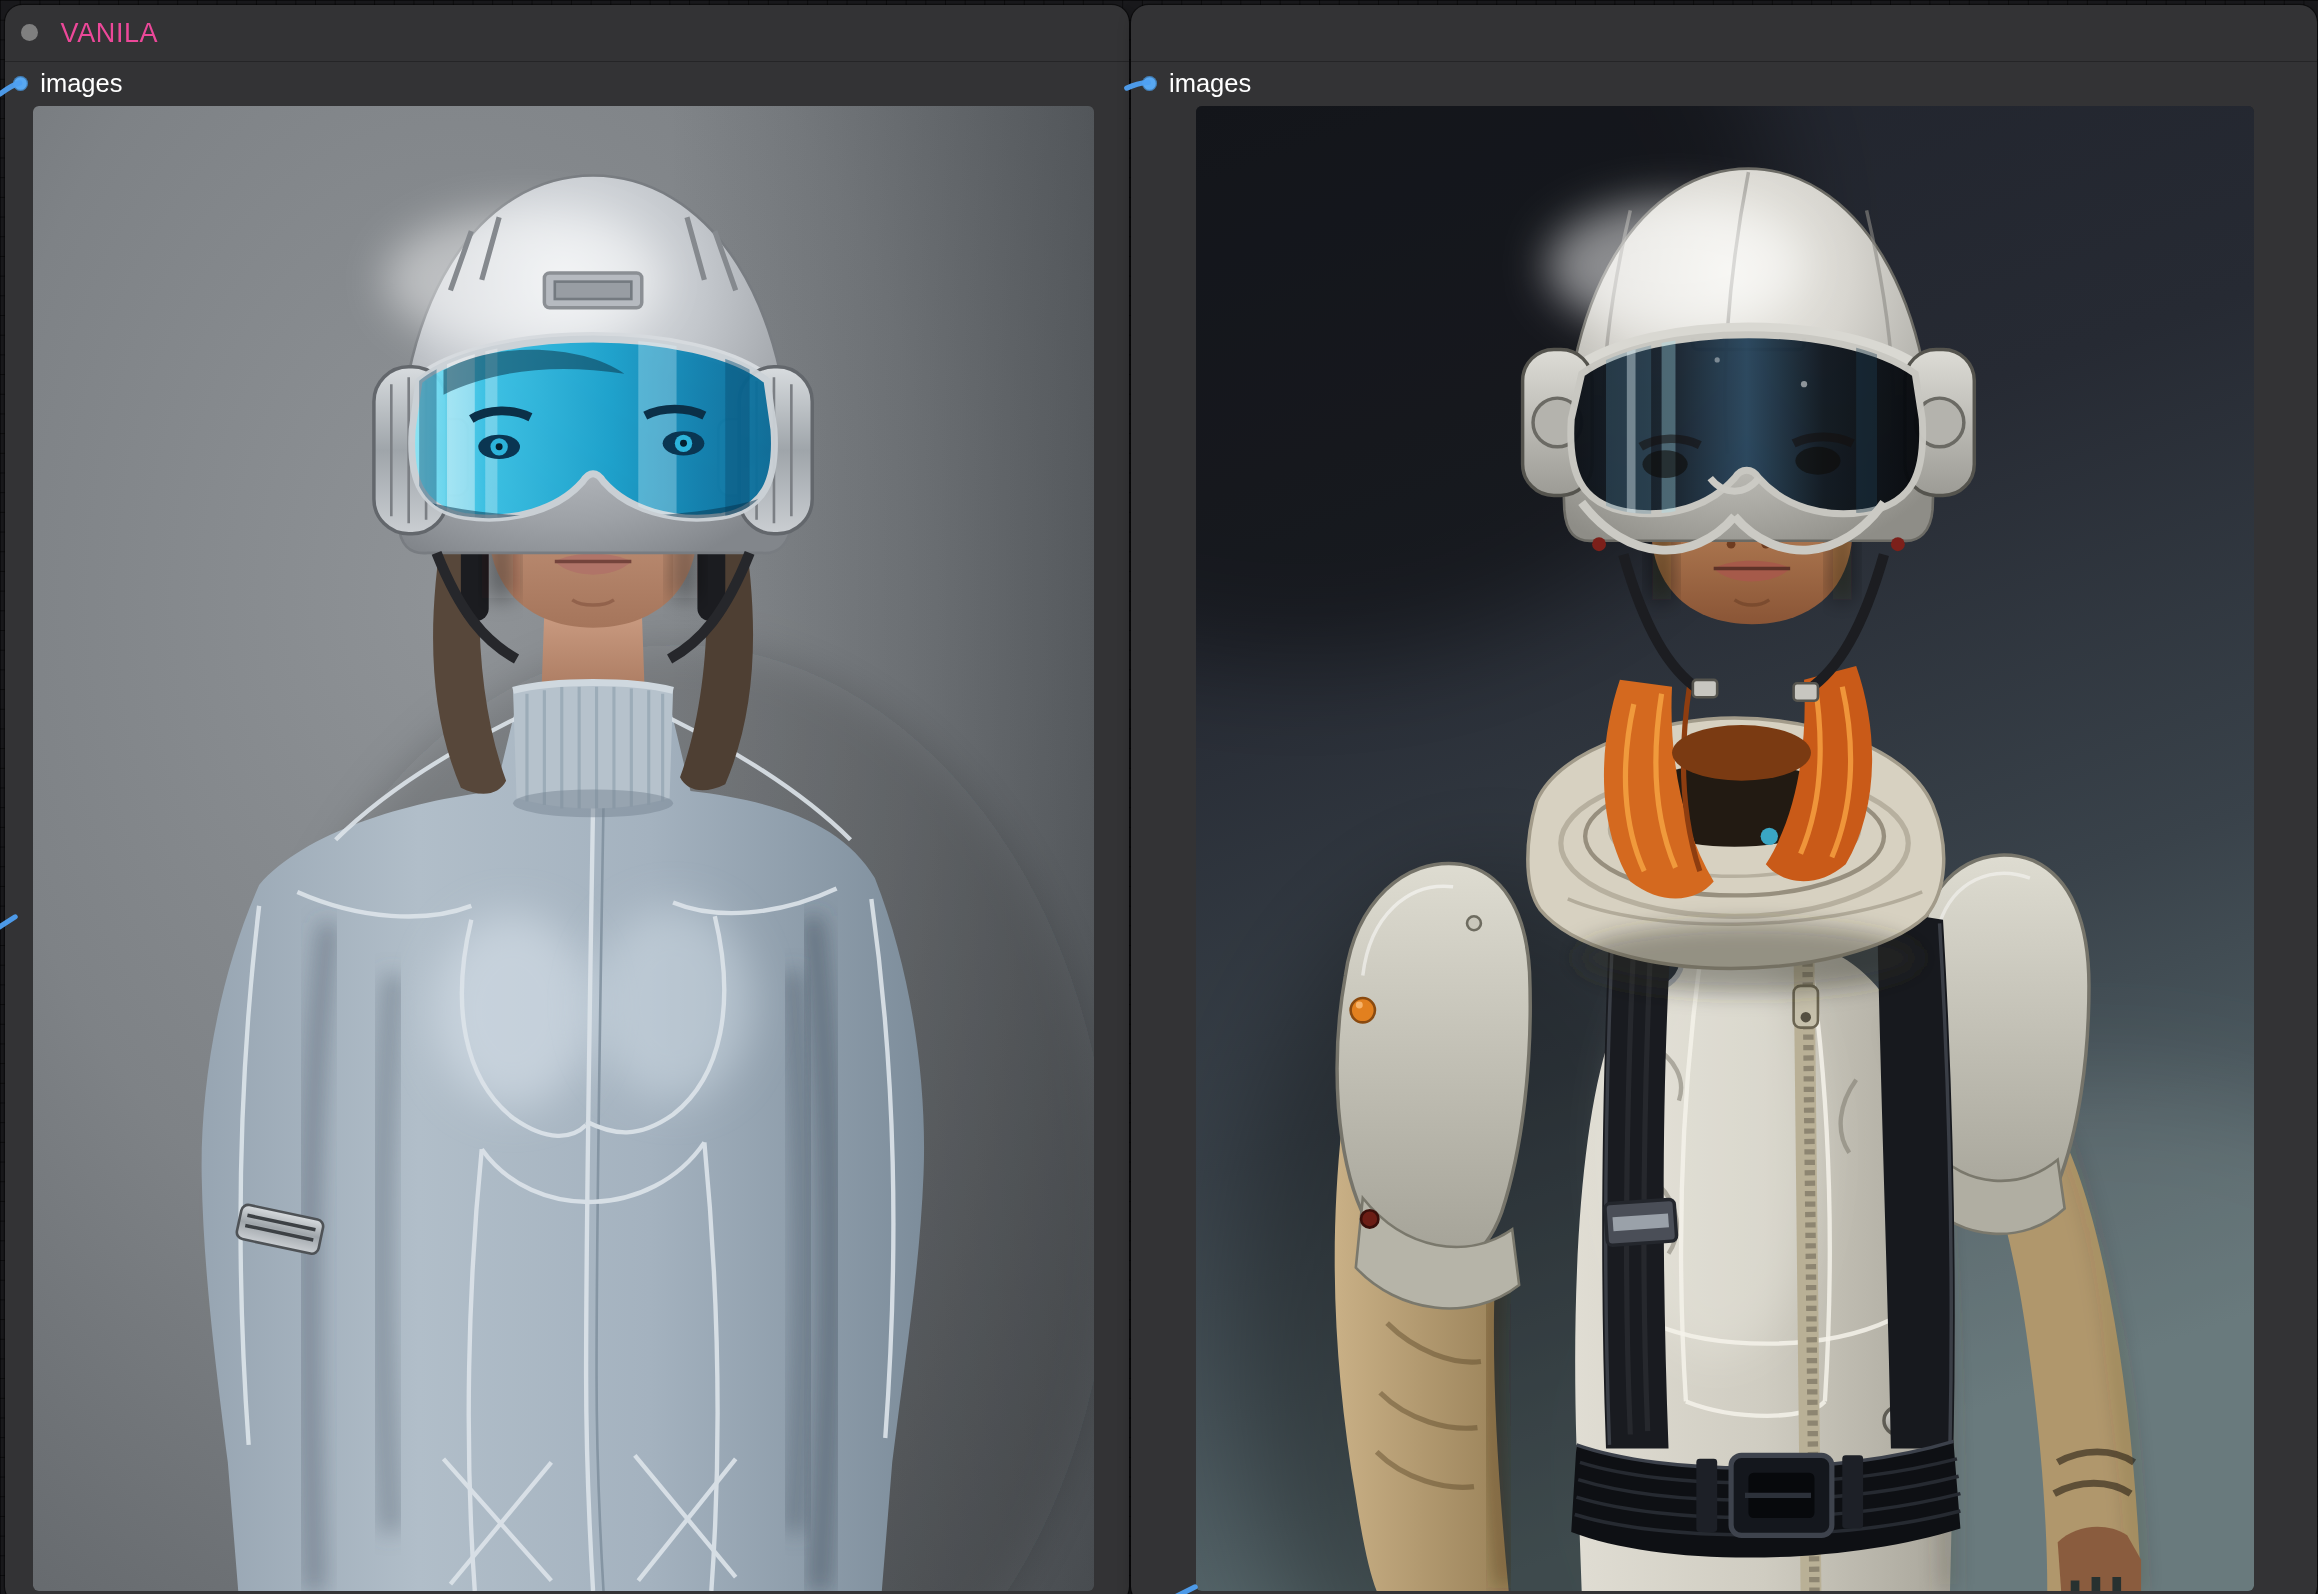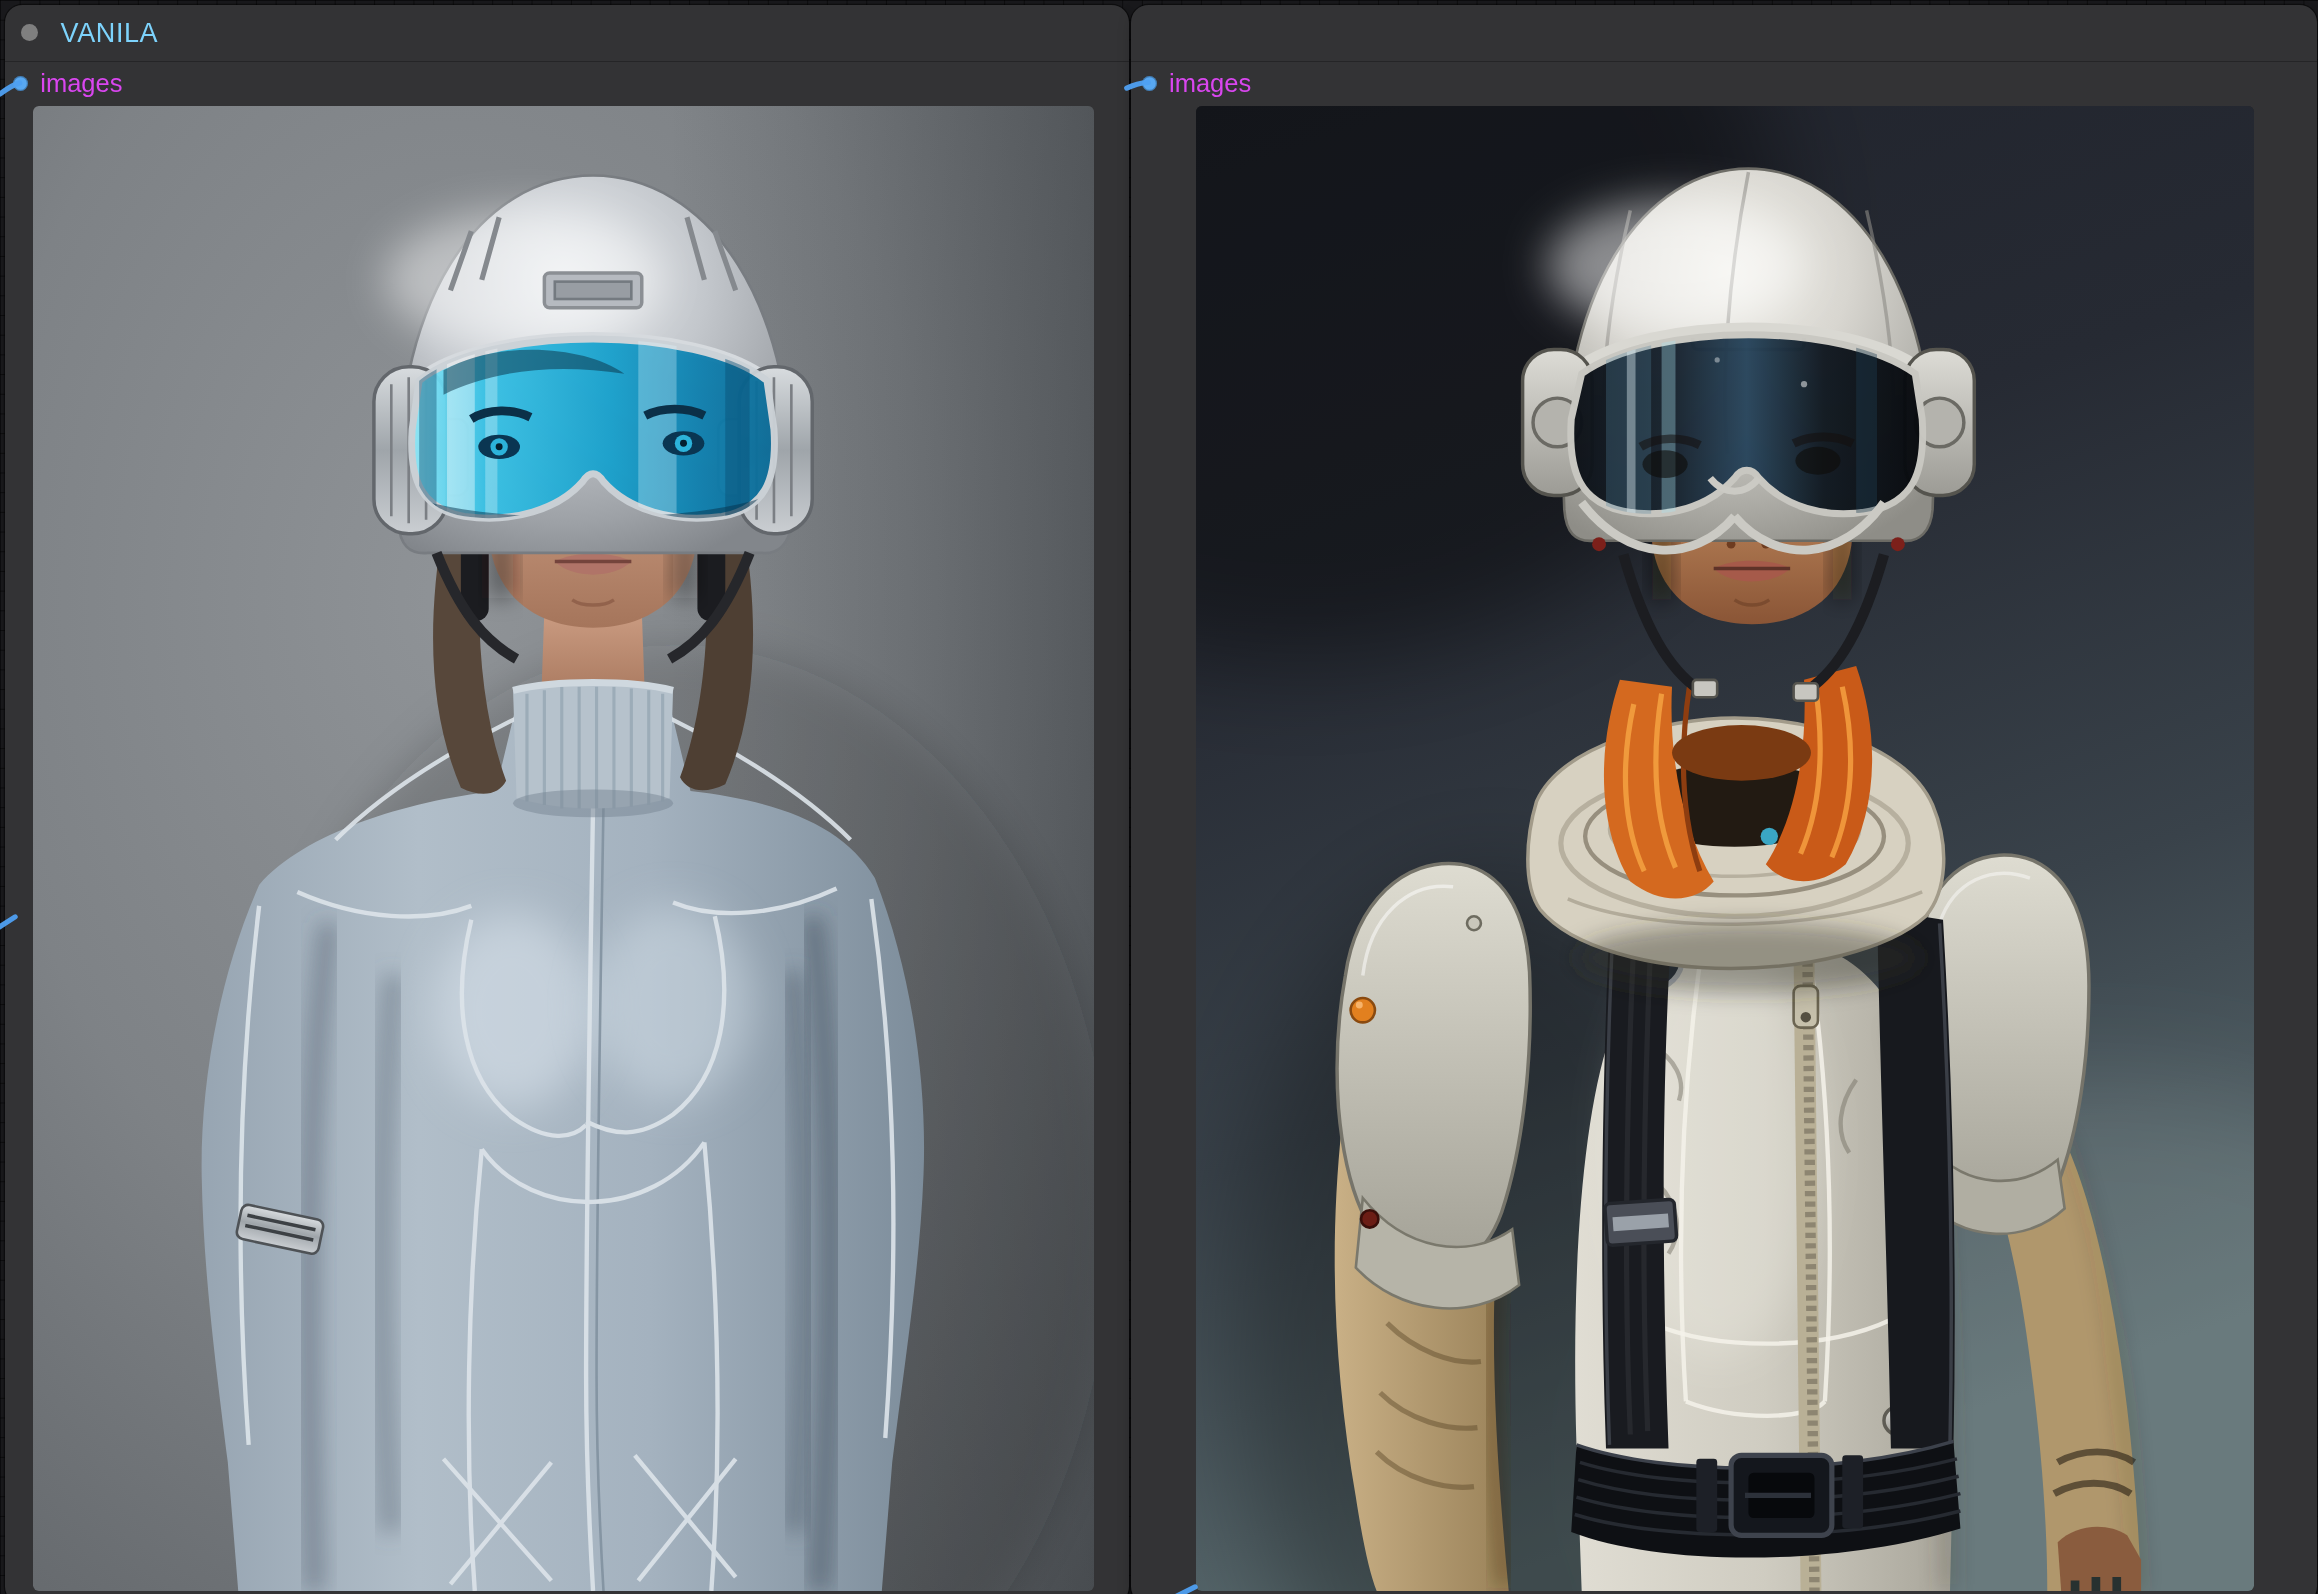--- a/index.html
+++ b/index.html
@@ -9,29 +9,29 @@
     background-image:linear-gradient(rgba(0,0,0,.5) 1.2px,transparent 1.2px),
                      linear-gradient(90deg,rgba(0,0,0,.5) 1.2px,transparent 1.2px);
     background-size:19.7px 19.7px;}
   .node{position:absolute;top:4.6px;height:1599px;background:#333335;border-radius:17.4px;
     box-shadow:0 0 0 1.2px rgba(0,0,0,.45), 5.8px 7px 17.4px rgba(0,0,0,.4);}
   .node-left{left:4.6px;width:1124px;}
   .node-right{left:1131px;width:1186px;}
   .node-header{position:absolute;left:0;top:0;right:0;height:56px;display:flex;align-items:center;}
   .collapse-dot{position:absolute;left:16px;top:19px;width:17.4px;height:17.4px;border-radius:50%;
     background:#7f7f7f;}
-  .node-title{position:absolute;left:56px;top:0;line-height:56px;font-size:27px;color:#7dd3fc;
+  .node-title{position:absolute;left:56px;top:0;line-height:56px;font-size:27px;color:#ec4899;
     white-space:pre;letter-spacing:0.6px;}
   .node-sep{position:absolute;left:0;right:0;top:56px;height:1.7px;background:#252527;}
   .slot-row{position:absolute;left:0;top:57px;height:44px;display:flex;align-items:center;}
   .slot-dot{width:15px;height:15px;border-radius:50%;background:#58a8f2;
     box-shadow:inset 0 0 0 1.2px rgba(0,0,0,.25);flex:0 0 auto;}
   .node-left  .slot-dot{margin-left:8.7px;}
   .node-right .slot-dot{margin-left:11px;}
-  .slot-label{font-size:25.5px;color:#d946ef;margin-left:12px;}
+  .slot-label{font-size:25.5px;color:#ffffff;margin-left:12px;}
   .image-preview{position:absolute;overflow:hidden;border-radius:5.8px;background:#222;}
   .node-left  .image-preview{left:28px;top:101px;width:1061px;height:1485px;}
   .node-right .image-preview{left:65px;top:101px;width:1058px;height:1485px;}
   .image-preview svg{display:block;width:100%;height:100%;}
   .link-overlay{position:absolute;left:0;top:0;width:2319px;height:1595px;z-index:50;
     pointer-events:none;}
 </style>
 </head>
 <body>
 

